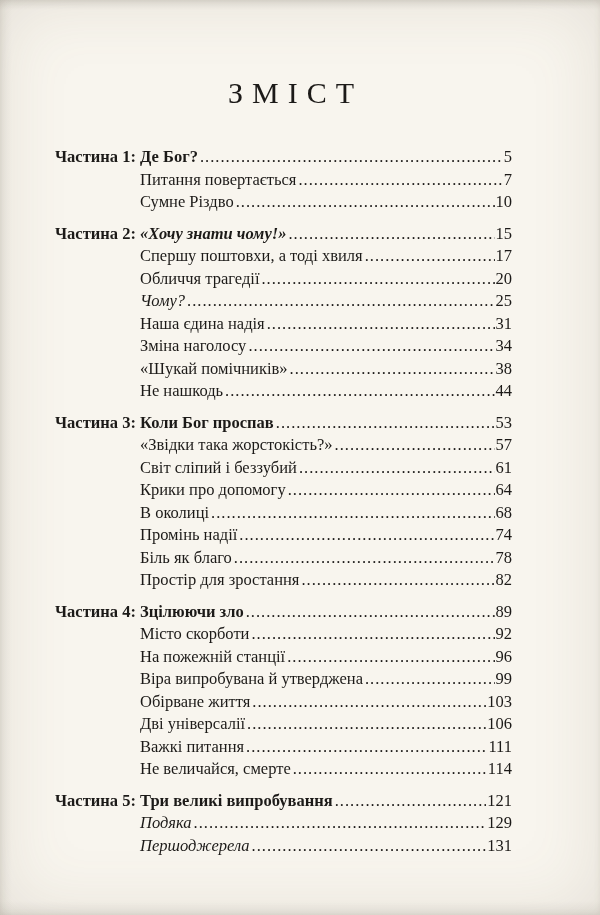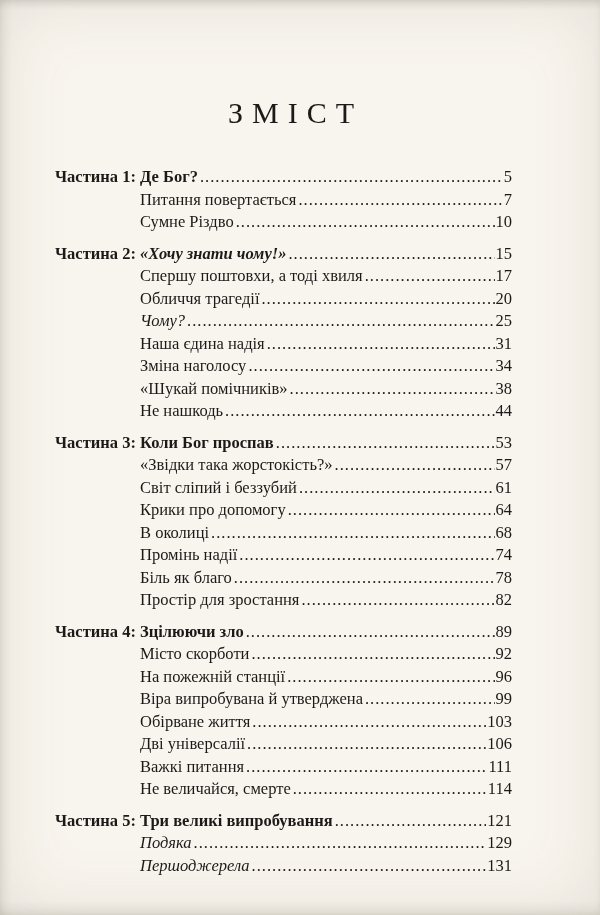--- a/index.html
+++ b/index.html
@@ -16,21 +16,21 @@
   }
   .page {
     position: relative;
     width: 600px;
     height: 915px;
     background: #f8f5ee;
     box-shadow:
       inset 0 0 70px rgba(110, 100, 80, 0.14),
       inset 0 0 6px rgba(90, 80, 60, 0.10);
     box-sizing: border-box;
-    padding-top: 98px;
+    padding-top: 78px;
   }
   .page::before {
     content: "";
     position: absolute;
     inset: 0;
     pointer-events: none;
     background:
       linear-gradient(180deg, rgba(120,115,105,0.16) 0, rgba(120,115,105,0) 10px),
       linear-gradient(90deg, rgba(120,115,105,0.10) 0, rgba(120,115,105,0) 12px),
       linear-gradient(0deg, rgba(120,115,105,0.12) 0, rgba(120,115,105,0) 14px);

